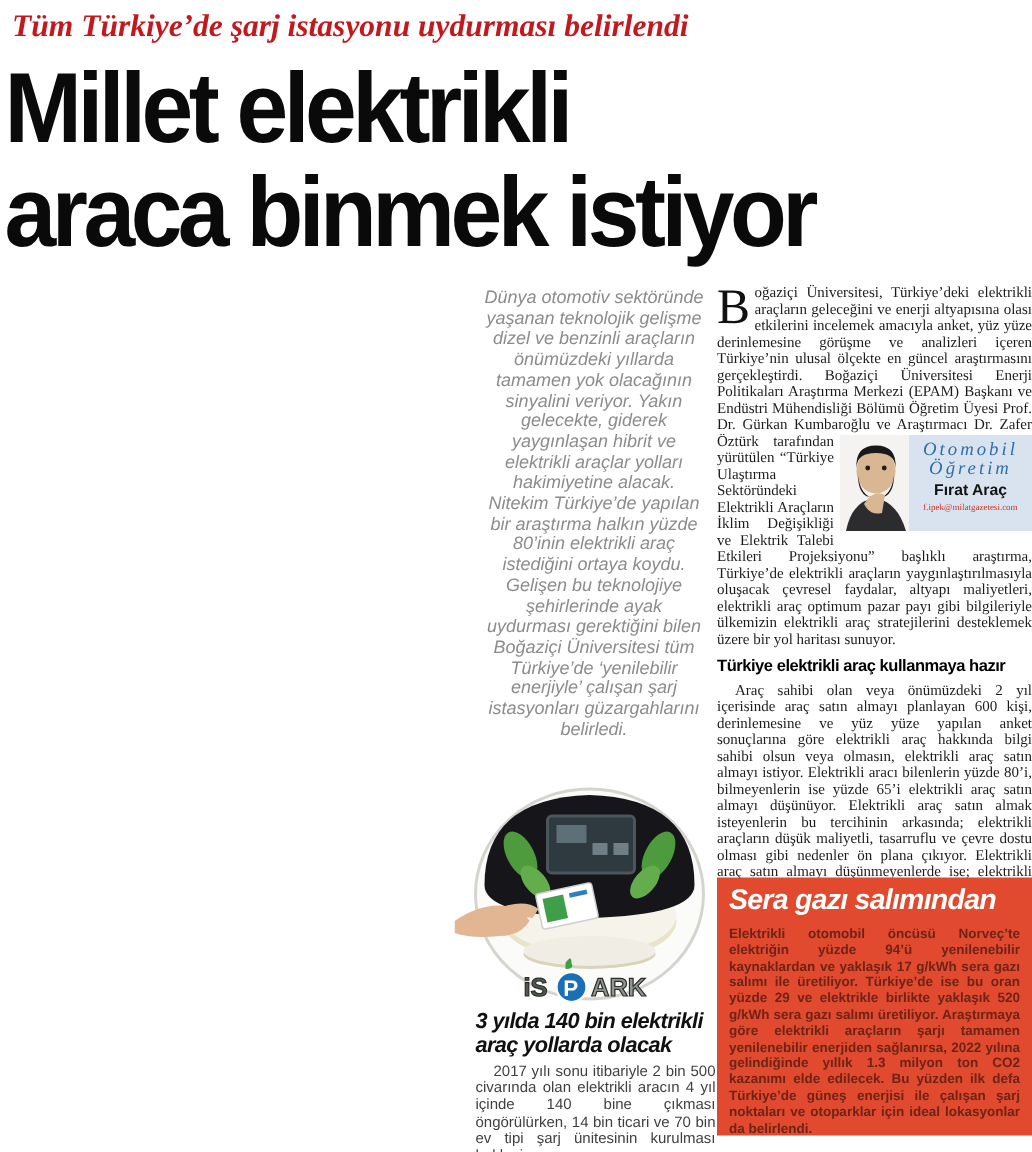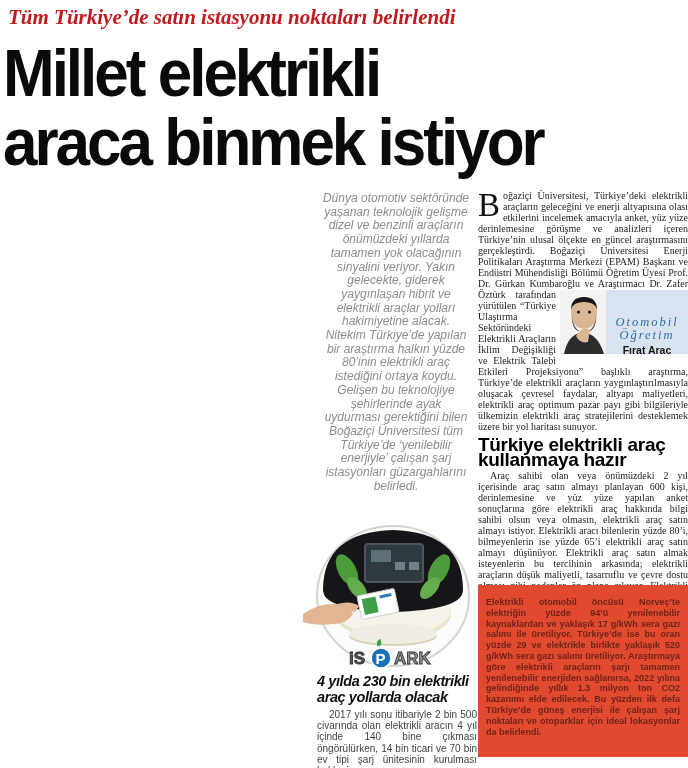--- a/index.html
+++ b/index.html
@@ -27,21 +27,21 @@
   .authorbox{float:right;width:128px;height:64px;margin:1px 0 2px 4px;display:flex;
              background:#d9e3ef;}
   .authorbox .portrait{width:46px;height:64px;flex:none;}
   .authorbox .panel{flex:1;text-align:center;padding-top:3px;overflow:hidden;}
   .col-title{font-family:"Liberation Serif",serif;font-style:italic;
              color:#2f6da8;font-size:12.5px;line-height:13px;letter-spacing:2px;}
   .author-name{font-weight:bold;font-size:10.5px;color:#141414;margin-top:3px;
                font-family:"Liberation Sans",sans-serif;}
   .author-email{font-size:6px;color:#cc3327;margin-top:1px;}
   .subhead{font-weight:bold;font-family:"Liberation Sans",sans-serif;
-           font-size:19px;line-height:15px;color:#000;margin:5px 0 3px 0 !important;
+           font-size:11px;line-height:15px;color:#000;margin:5px 0 3px 0 !important;
            text-align:left;letter-spacing:-0.3px;}
   .para2{text-indent:12px;}
   
   .redbox{position:absolute;left:478px;top:585px;width:210px;height:172px;
           box-sizing:border-box;background:#e14a2e;padding:6px 8px;}
   .redbox-title{color:#ffffff;font-style:italic;font-weight:bold;
                 font-size:19px;line-height:20px;letter-spacing:-0.5px;}
   .redbox-body{margin-top:6px;font-weight:bold;font-size:9px;line-height:10.8px;
                color:#6e2317;text-align:justify;}
   
@@ -51,21 +51,21 @@
                  letter-spacing:-0.4px;color:#101010;}
   .caption-body{position:absolute;left:317px;top:709px;width:160px;
                 font-size:10px;line-height:11.2px;color:#3f3f3f;text-align:justify;
                 text-indent:12px;}
 </style>
 </head>
 <body>
 
 <div class="page">
 
-  <div class="kicker">Tüm Türkiye’de satın istasyonu noktaları belirlendi</div>
+  <div class="kicker">Tüm Türkiye’de şarj istasyonu uydurması belirlendi</div>
 
   <div class="headline">
     <div>Millet elektrikli</div>
     <div>araca binmek istiyor</div>
   </div>
 
   <div class="lead">Dünya otomotiv sektöründe yaşanan teknolojik gelişme dizel ve benzinli araçların önümüzdeki yıllarda tamamen yok olacağının sinyalini veriyor. Yakın gelecekte, giderek yaygınlaşan hibrit ve elektrikli araçlar yolları hakimiyetine alacak. Nitekim Türkiye’de yapılan bir araştırma halkın yüzde 80’inin elektrikli araç istediğini ortaya koydu. Gelişen bu teknolojiye şehirlerinde ayak uydurması gerektiğini bilen Boğaziçi Üniversitesi tüm Türkiye’de ‘yenilebilir enerjiyle’ çalışan şarj istasyonları güzargahlarını belirledi.</div>
 
   <div class="article">
     <p>
@@ -74,33 +74,34 @@
           <rect x="0" y="0" width="46" height="64" fill="#f4f3f1"></rect>
           <path d="M4 64 Q8 44 23 42 Q38 44 44 64 Z" fill="#2c2c2e"></path>
           <ellipse cx="24" cy="24" rx="13" ry="15" fill="#d8b792"></ellipse>
           <path d="M11 22 Q10 7 24 7 Q38 7 37 22 Q37 12 24 12 Q11 12 11 22 Z" fill="#19191b"></path>
           <path d="M12 27 Q14 42 24 42 Q34 42 36 27 Q36 38 30 41 L18 41 Q12 38 12 27 Z" fill="#2a2220"></path>
           <path d="M16 46 Q22 36 30 40 L28 52 Q20 54 16 46 Z" fill="#d8b792"></path>
           <circle cx="18.5" cy="22" r="1.6" fill="#241d19"></circle>
           <circle cx="29.5" cy="22" r="1.6" fill="#241d19"></circle>
         </svg>
         <span class="panel">
-          <span class="col-title" style="display:block;margin-top:23px;">Otomobil</span>
+          <span class="col-title" style="display:block;">Otomobil</span>
           <span class="col-title" style="display:block;">Öğretim</span>
           <span class="author-name" style="display:block;">Fırat Araç</span>
           <span class="author-email" style="display:block;">f.ipek@milatgazetesi.com</span>
         </span>
       </span><span> tarafından yürütülen “Türkiye Ulaştırma Sektöründeki Elektrikli Araçların İklim Değişikliği ve Elektrik Talebi Etkileri Projeksiyonu” başlıklı araştırma, Türkiye’de elektrikli araçların yaygınlaştırılmasıyla oluşacak çevresel faydalar, altyapı maliyetleri, elektrikli araç optimum pazar payı gibi bilgileriyle ülkemizin elektrikli araç stratejilerini desteklemek üzere bir yol haritası sunuyor.</span>
     </p>
     <p class="subhead">Türkiye elektrikli araç kullanmaya hazır</p>
     <p class="para2">Araç sahibi olan veya önümüzdeki 2 yıl içerisinde araç satın almayı planlayan 600 kişi, derinlemesine ve yüz yüze yapılan anket sonuçlarına göre elektrikli araç hakkında bilgi sahibi olsun veya olmasın, elektrikli araç satın almayı istiyor. Elektrikli aracı bilenlerin yüzde 80’i, bilmeyenlerin ise yüzde 65’i elektrikli araç satın almayı düşünüyor. Elektrikli araç satın almak isteyenlerin bu tercihinin arkasında; elektrikli araçların düşük maliyetli, tasarruflu ve çevre dostu olması gibi nedenler ön plana çıkıyor. Elektrikli araç satın almayı düşünmeyenlerde ise; elektrikli araç hakkında yeterli bilgiye sahip olmamak, Türkiye’de henüz yaygınlaşmamış olması ve teknik özelliklerin yetersiz kalacağı yönünde algıların öne çıktığı görülüyor.</p>
   </div>
 
   <div class="redbox">
     <div class="redbox-title">
+      <div>Sera gazı salımından</div>
     </div>
     <div class="redbox-body">Elektrikli otomobil öncüsü Norveç’te elektriğin yüzde 94’ü yenilenebilir kaynaklardan ve yaklaşık 17 g/kWh sera gazı salımı ile üretiliyor. Türkiye’de ise bu oran yüzde 29 ve elektrikle birlikte yaklaşık 520 g/kWh sera gazı salımı üretiliyor. Araştırmaya göre elektrikli araçların şarjı tamamen yenilenebilir enerjiden sağlanırsa, 2022 yılına gelindiğinde yıllık 1.3 milyon ton CO2 kazanımı elde edilecek. Bu yüzden ilk defa Türkiye’de güneş enerjisi ile çalışan şarj noktaları ve otoparklar için ideal lokasyonlar da belirlendi.</div>
   </div>
 
   <svg class="photo" viewBox="0 0 175 154" xmlns="http://www.w3.org/2000/svg">
     <rect x="0" y="0" width="175" height="154" fill="#ffffff"></rect>
 
     <ellipse cx="90" cy="78" rx="76" ry="70" fill="#fbfbf9" stroke="#d6d4ce" stroke-width="2"></ellipse>
     <ellipse cx="90" cy="96" rx="58" ry="26" fill="#e9e4c9"></ellipse>
     <ellipse cx="90" cy="92" rx="58" ry="26" fill="#f5f3ea"></ellipse>
@@ -129,16 +130,16 @@
 
     <g>
       <text x="46" y="146" font-family="Liberation Sans, sans-serif" font-size="17" font-weight="bold" fill="#4c5b4e" stroke="#2c2c2c" stroke-width="0.8">iS</text>
       <circle cx="78" cy="140" r="10" fill="#1a6fb5" stroke="#ffffff" stroke-width="1.5"></circle>
       <text x="72.5" y="146" font-family="Liberation Sans, sans-serif" font-size="15" font-weight="bold" fill="#ffffff">P</text>
       <text x="91" y="146" font-family="Liberation Sans, sans-serif" font-size="17" font-weight="bold" fill="#8e9790" stroke="#2c2c2c" stroke-width="0.8">ARK</text>
       <path d="M74 124 Q78 118 78 124 Q80 128 74 128 Z" fill="#3f9e48"></path>
     </g>
   </svg>
 
-  <div class="caption-title">4 yılda 230 bin elektrikli araç yollarda olacak</div>
+  <div class="caption-title">3 yılda 140 bin elektrikli araç yollarda olacak</div>
   <div class="caption-body">2017 yılı sonu itibariyle 2 bin 500 civarında olan elektrikli aracın 4 yıl içinde 140 bine çıkması öngörülürken, 14 bin ticari ve 70 bin ev tipi şarj ünitesinin kurulması bekleniyor.</div>
 
 </div>
 
 </body></html>

